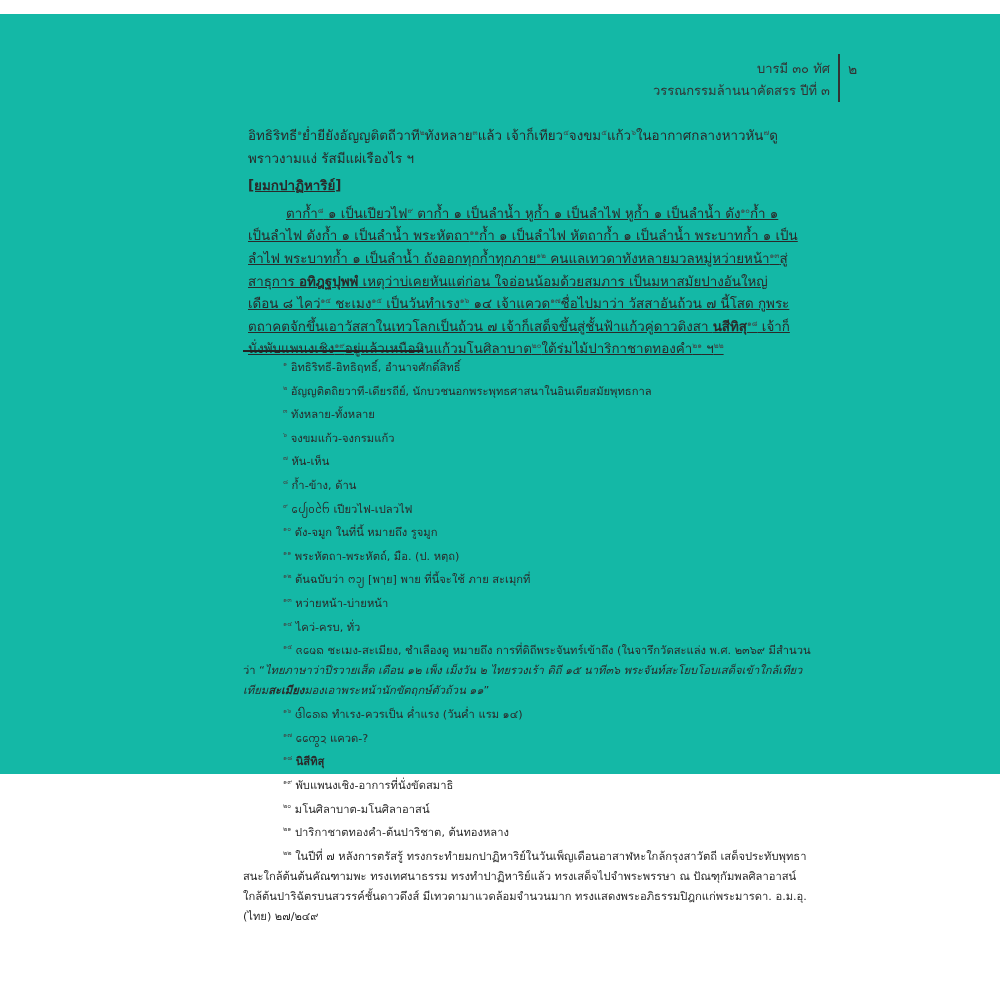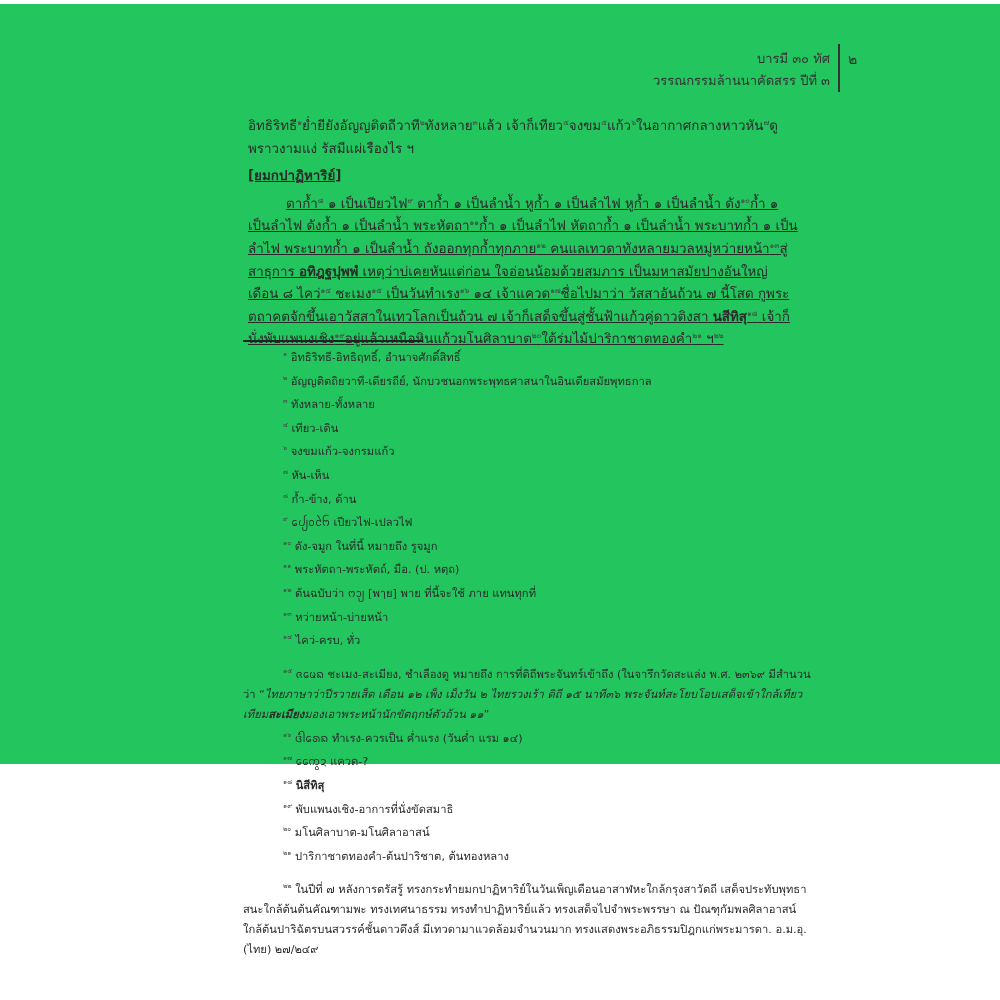--- a/index.html
+++ b/index.html
@@ -1,31 +1,31 @@
 <!DOCTYPE html>
 <html><head>
 <meta charset="utf-8">
 <style>
   html, body { margin:0; padding:0; background:#fff; }
   body { width:1000px; height:1000px; position:relative; overflow:hidden;
          font-family:"DejaVu Sans","Liberation Sans",sans-serif; color:#2a2a2a; }
-  .page { position:absolute; left:0; top:4px; width:1000px; height:760px; background:#22c55e; }
+  .page { position:absolute; left:0; top:14px; width:1000px; height:760px; background:#14b8a6; }
   .header { position:absolute; top:44px; right:170px; text-align:right; font-size:13px; line-height:22px; color:#333; }
   .header-rule { position:absolute; top:40px; left:838px; width:1.5px; height:48px; background:#333; }
   .page-num { position:absolute; top:44px; left:848px; font-size:14px; color:#333; }
   .body { position:absolute; left:243px; top:106px; width:560px; font-size:13.4px; line-height:22.6px; }
   .body p { margin:5px; }
   .indent { text-indent:38px;text-decoration:underline; }
   .sup { font-size:7.5px; vertical-align:super; line-height:0; color:#444; }
   .b { font-weight:bold; }
   .heading { font-weight:bold; margin:0;text-decoration:underline; }
   .fn-rule { position:absolute; left:243px; top:336px; width:180px; height:1.5px; background:#222; }
   .footnotes { position:absolute; left:243px; top:342px; width:570px; font-size:11.2px; line-height:23.6px; }
   .fn { padding-left:40px; margin:0; }
-  .fn.wrap { padding-left:0; text-indent:40px; line-height:20px; margin-top:12px; margin-bottom:2px; }
+  .fn.wrap { padding-left:0; text-indent:40px; line-height:20px; margin-top:2px; margin-bottom:2px; }
   .fn .sup { font-size:6.5px; }
   .it { font-style:italic; }
   .script { font-family:"DejaVu Serif",serif; }
 </style>
 </head>
 <body>
 
 <div class="page">
 
   <div class="header">
@@ -44,28 +44,27 @@
       <span>ตาก้ำ</span><span class="sup">๘</span><span> ๑ เป็นเปียวไฟ</span><span class="sup">๙</span><span> ตาก้ำ ๑ เป็นลำน้ำ หูก้ำ ๑ เป็นลำไฟ หูก้ำ ๑ เป็นลำน้ำ ดัง</span><span class="sup">๑๐</span><span>ก้ำ ๑ เป็นลำไฟ ดังก้ำ ๑ เป็นลำน้ำ พระหัตถา</span><span class="sup">๑๑</span><span>ก้ำ ๑ เป็นลำไฟ หัตถาก้ำ ๑ เป็นลำน้ำ พระบาทก้ำ ๑ เป็นลำไฟ พระบาทก้ำ ๑ เป็นลำน้ำ ถังออกทุกก้ำทุกภาย</span><span class="sup">๑๒</span><span> คนแลเทวดาทังหลายมวลหมู่หว่ายหน้า</span><span class="sup">๑๓</span><span>สู่สาธุการ </span><span class="b">อทิฎฐปุพพํ</span><span> เหตุว่าบ่เคยหันแต่ก่อน ใจอ่อนน้อมด้วยสมภาร เป็นมหาสมัยปางอันใหญ่ เดือน ๘ ไคว่</span><span class="sup">๑๔</span><span> ชะเมง</span><span class="sup">๑๕</span><span> เป็นวันทำเรง</span><span class="sup">๑๖</span><span> ๑๔ เจ้าแควด</span><span class="sup">๑๗</span><span>ชื่อไปมาว่า วัสสาอันถ้วน ๗ นี้โสด กูพระตถาคตจักขึ้นเอาวัสสาในเทวโลกเป็นถ้วน ๗ เจ้าก็เสด็จขึ้นสู่ชั้นฟ้าแก้วคู่ดาวติงสา </span><span class="b">นสีทิสุ</span><span class="sup">๑๘</span><span> เจ้าก็นั่งพับแพนงเชิง</span><span class="sup">๑๙</span><span>อยู่แล้วเหนือหินแก้วมโนศิลาบาต</span><span class="sup">๒๐</span><span>ใต้ร่มไม้ปาริกาชาตทองคำ</span><span class="sup">๒๑</span><span> ฯ</span><span class="sup">๒๒</span>
     </p>
   </div>
 
   <div class="fn-rule"></div>
 
   <div class="footnotes">
     <p class="fn"><span class="sup">๑</span> <span>อิทธิริทธี-อิทธิฤทธิ์, อำนาจศักดิ์สิทธิ์</span></p>
     <p class="fn"><span class="sup">๒</span> <span>อัญญติตถิยวาที-เดียรถีย์, นักบวชนอกพระพุทธศาสนาในอินเดียสมัยพุทธกาล</span></p>
     <p class="fn"><span class="sup">๓</span> <span>ทังหลาย-ทั้งหลาย</span></p>
-    <p class="fn"><span class="sup">๔</span> <span>เทียว-เดิน</span></p>
     <p class="fn"><span class="sup">๖</span> <span>จงขมแก้ว-จงกรมแก้ว</span></p>
     <p class="fn"><span class="sup">๗</span> <span>หัน-เห็น</span></p>
     <p class="fn"><span class="sup">๘</span> <span>ก้ำ-ข้าง, ด้าน</span></p>
     <p class="fn"><span class="sup">๙</span> <span class="script">ᩮᨸ᩠ᨿᩅᨼᩱ</span> <span>เปียวไฟ-เปลวไฟ</span></p>
     <p class="fn"><span class="sup">๑๐</span> <span>ดัง-จมูก ในที่นี้ หมายถึง รูจมูก</span></p>
     <p class="fn"><span class="sup">๑๑</span> <span>พระหัตถา-พระหัตถ์, มือ. (ป. หตฺถ)</span></p>
-    <p class="fn"><span class="sup">๑๒</span> <span>ต้นฉบับว่า</span> <span class="script">ᨻᩣ᩠ᨿ</span> <span>[พาฺย] พาย ที่นี้จะใช้ ภาย แทนทุกที่</span></p>
+    <p class="fn"><span class="sup">๑๒</span> <span>ต้นฉบับว่า</span> <span class="script">ᨻᩣ᩠ᨿ</span> <span>[พาฺย] พาย ที่นี้จะใช้ ภาย สะเมุกที่</span></p>
     <p class="fn"><span class="sup">๑๓</span> <span>หว่ายหน้า-บ่ายหน้า</span></p>
     <p class="fn"><span class="sup">๑๔</span> <span>ไคว่-ครบ, ทั่ว</span></p>
     <p class="fn wrap"><span class="sup">๑๕</span> <span class="script">ᨩᨾᩮᨦ</span> <span>ชะเมง-สะเมียง, ชำเลืองดู หมายถึง การที่ดิถีพระจันทร์เข้าถึง (ในจารึกวัดสะแล่ง พ.ศ. ๒๓๖๙ มีสำนวนว่า “</span><span class="it">ไทยภาษาว่าปีรวายเส็ด เดือน ๑๒ เพ็ง เม็งวัน ๒ ไทยรวงเร้า ดิถี ๑๕ นาที๓๖ พระจันท์สะโยบโอบเสด็จเข้าใกล้เทียวเทียม</span><span class="it b">สะเมียง</span><span class="it">มองเอาพระหน้านักขัตฤกษ์ตัวถ้วน ๑๑</span><span>”</span></p>
     <p class="fn"><span class="sup">๑๖</span> <span class="script">ᨴᩴᩤᩁᩮᨦ</span> <span>ทำเรง-ควรเป็น ค่ำแรง (วันค่ำ แรม ๑๔)</span></p>
     <p class="fn"><span class="sup">๑๗</span> <span class="script">ᨠᩯ᩠ᩅᨯ</span> <span>แควด-?</span></p>
     <p class="fn"><span class="sup">๑๘</span> <span class="b">นิสีทิสุ</span></p>
     <p class="fn"><span class="sup">๑๙</span> <span>พับแพนงเชิง-อาการที่นั่งขัดสมาธิ</span></p>
     <p class="fn"><span class="sup">๒๐</span> <span>มโนศิลาบาต-มโนศิลาอาสน์</span></p>
     <p class="fn"><span class="sup">๒๑</span> <span>ปาริกาชาตทองคำ-ต้นปาริชาต, ต้นทองหลาง</span></p>
     <p class="fn wrap"><span class="sup">๒๒</span> <span>ในปีที่ ๗ หลังการตรัสรู้ ทรงกระทำยมกปาฏิหาริย์ในวันเพ็ญเดือนอาสาฬหะใกล้กรุงสาวัตถี เสด็จประทับพุทธาสนะใกล้ต้นต้นคัณฑามพะ ทรงเทศนาธรรม ทรงทำปาฏิหาริย์แล้ว ทรงเสด็จไปจำพระพรรษา ณ ปัณฑุกัมพลศิลาอาสน์ ใกล้ต้นปาริฉัตรบนสวรรค์ชั้นดาวดึงส์ มีเทวดามาแวดล้อมจำนวนมาก ทรงแสดงพระอภิธรรมปิฎกแก่พระมารดา. อ.ม.อุ. (ไทย) ๒๗/๒๔๙</span></p>

